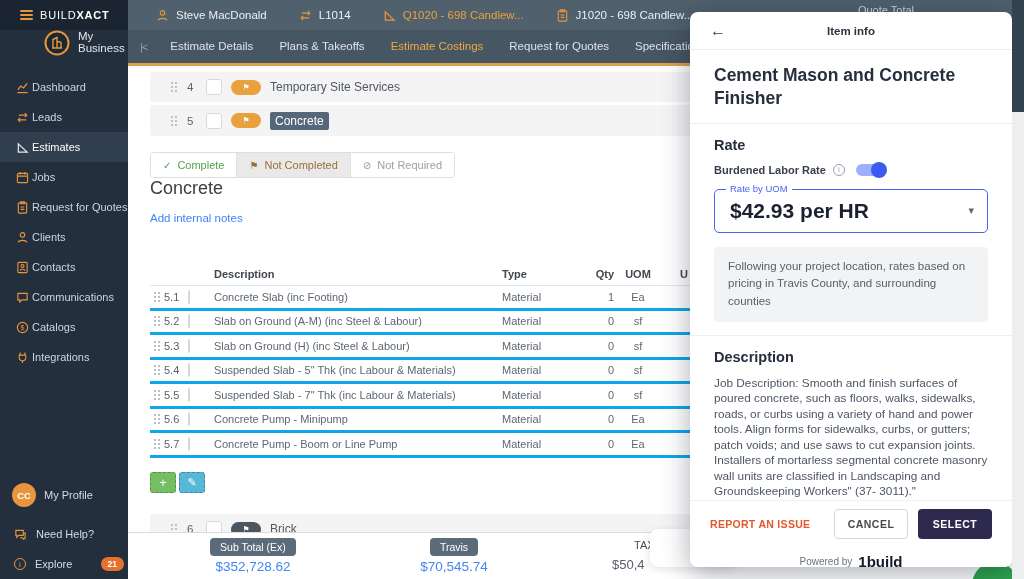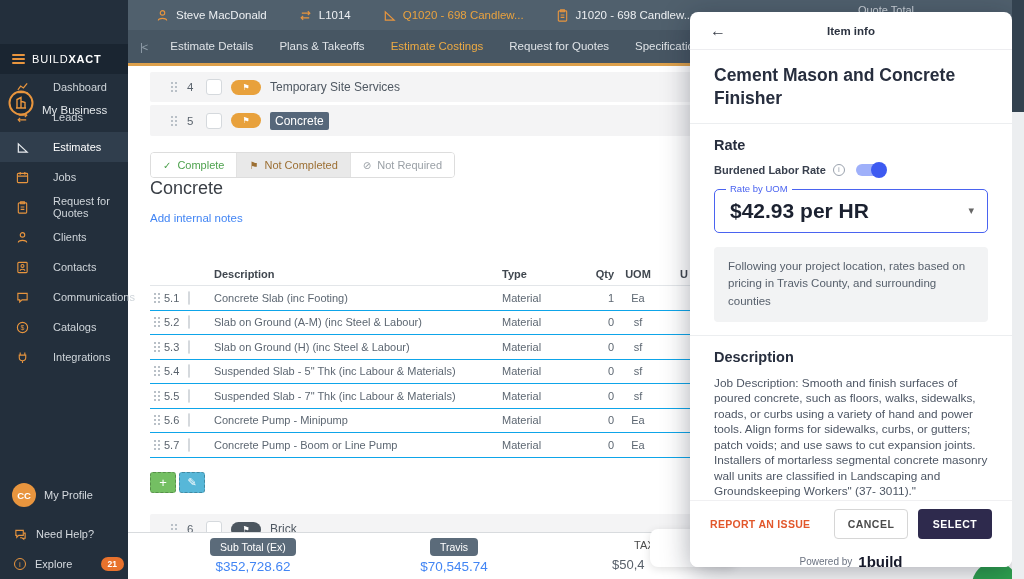--- a/index.html
+++ b/index.html
@@ -2,29 +2,29 @@
 <html><head>
 <meta charset="utf-8">
 <style>
   * { margin:0; padding:0; box-sizing:border-box; }
   html,body { width:1024px; height:579px; overflow:hidden; }
   body { font-family:"Liberation Sans","DejaVu Sans",sans-serif; background:#fff; }
   .app { position:relative; width:1024px; height:579px; overflow:hidden; background:#fff; }
 
   
   .sidebar { position:absolute; left:0; top:0; width:128px; height:579px; background:#232f3c; z-index:3; }
-  .logo-strip { height:30px; background:#1a2531; display:flex; align-items:center; padding-left:12px; gap:7px;margin-top:44px; }
+  .logo-strip { height:30px; background:#1a2531; display:flex; align-items:center; padding-left:20px; gap:7px; }
   .menu-icon { display:inline-block; width:13px; }
   .menu-icon i { display:block; height:2px; background:#e8953e; margin:2px 0; border-radius:1px; }
   .logo-text { color:#fff; font-size:11px; letter-spacing:.8px; }
   .logo-text b { font-weight:bold; }
-  .biz-row { height:42px; display:flex; align-items:flex-end; padding-left:8px; gap:8px; }
+  .biz-row { height:42px; display:flex; align-items:flex-start; padding-left:8px; gap:8px;margin-left:36px; }
   .biz-label { color:#e3e7ea; font-size:11.5px; }
   .nav { position:absolute; top:72px; left:0; width:128px; }
-  .nav-item { height:30px; display:flex; align-items:center; padding-left:16px; gap:24px; color:#e8953e; cursor:pointer; }
+  .nav-item { height:30px; display:flex; align-items:center; padding-left:16px; gap:3px; color:#e8953e; cursor:pointer; }
   .nav-item .lbl { color:#cfd5da; font-size:11px; }
   .nav-item.active { background:#303e4d; color:#e9ecef; }
   .nav-item.active .lbl { color:#ffffff; }
   .side-bottom { position:absolute; bottom:0; left:0; width:128px; }
   .profile-row { height:32px; display:flex; align-items:center; padding-left:12px; gap:8px; margin-bottom:8px;}
   .avatar { width:24px; height:24px; border-radius:50%; background:#e8953e; color:#fff; font-size:9.5px; font-weight:bold; display:flex; align-items:center; justify-content:center; }
   .side-small { height:30px; display:flex; align-items:center; padding-left:14px; gap:9px; color:#e8953e; position:relative;}
   .side-small .lbl, .profile-row .lbl { color:#d6dbe0; font-size:11px; }
   .badge-pill { position:absolute; right:4px; background:#e8722d; color:#fff; font-size:8.5px; font-weight:bold; border-radius:8px; padding:2px 7px; }
   .info-i { width:12px; height:12px; border-radius:50%; border:1.2px solid currentColor; font-size:8px; display:inline-flex; align-items:center; justify-content:center; font-style:normal; flex:0 0 auto;}
@@ -58,21 +58,21 @@
   .status-btn:last-child { border-right:none; }
   .status-btn .ic { font-size:10px; }
   .status-complete { color:#4ea24e; }
   .status-notcompleted { background:#e9e9e9; color:#9c6f33; }
   .status-notrequired { color:#9aa0a6; }
 
   .section-title { position:absolute; left:22px; top:112px; font-size:18px; color:#3a3f46; font-weight:500; }
   .notes-link { position:absolute; left:22px; top:146px; font-size:11.5px; color:#4285f4; cursor:pointer; }
 
   .items-table { position:absolute; left:22px; top:196px; width:862px; }
-  .trow { display:flex; align-items:center; height:24.5px; border-bottom:1px solid #0ea5e9; }
+  .trow { display:flex; align-items:center; height:24.5px; border-bottom:3px solid #0ea5e9; }
   .thead { height:24px; border-bottom:1px solid #e3e6e9; }
   .thead .c { font-weight:bold; color:#40474f; font-size:11px; }
   .c { font-size:11px; color:#5d6772; }
   .c1 { width:14px; display:flex; justify-content:center;}
   .c2 { width:24px; color:#5a636d;}
   .c3 { width:26px; }
   .c4 { width:274px; }
   .c5 { width:80px; padding-left:14px;}
   .c6 { width:46px; text-align:right; }
   .c7 { width:48px; text-align:center; }

